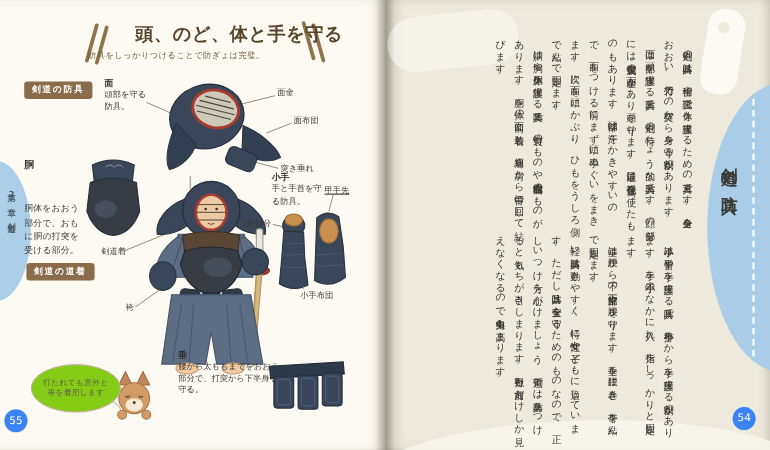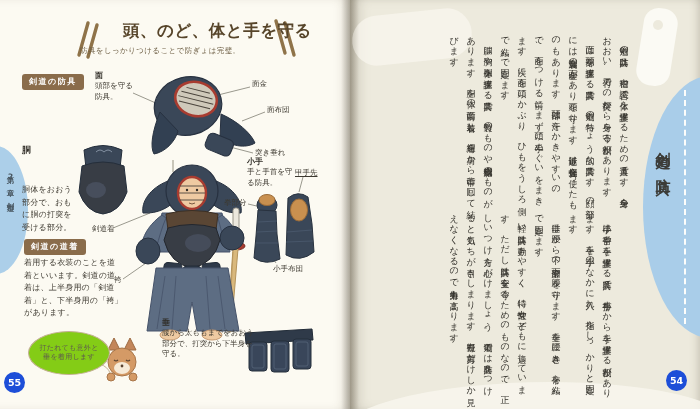--- a/index.html
+++ b/index.html
@@ -25,22 +25,22 @@
              padding:2px 7px 2.5px;border-radius:3px;letter-spacing:1.5px;z-index:3;}
   .side-body{position:absolute;font-size:8px;line-height:12.5px;color:#3d3930;letter-spacing:.2px;z-index:3;}
   .part-head{position:absolute;font-size:9px;font-weight:800;color:#2f2c26;z-index:3;}
   .lbl{position:absolute;font-size:7.5px;line-height:1.4;color:#3d3930;z-index:3;}
   .lbl b{display:block;font-size:8px;color:#2f2c26;}
   .illus{position:absolute;left:0;top:0;width:350px;height:409px;z-index:2;pointer-events:none;}
   .bubble{position:absolute;left:28px;top:331px;width:80px;height:42px;border:1.2px solid #c4b094;
           border-radius:50%;background:#84cc16;z-index:3;display:flex;flex-direction:column;
           align-items:center;justify-content:center;}
   .bubble span{font-size:7px;color:#5f5a4e;letter-spacing:.3px;line-height:9.5px;}
-  .pagenum{position:absolute;width:21px;height:21px;border-radius:50%;background:#1d4ed8;color:#fff;
-           font-size:9.5px;font-weight:700;display:flex;align-items:center;justify-content:center;z-index:5;}
+  .pagenum{position:absolute;width:21px;height:21px;border-radius:50%;background:#3b82f6;color:#fff;
+           font-size:9.5px;font-weight:400;display:flex;align-items:center;justify-content:center;z-index:5;}
   .p55{left:4px;top:372px;}
   .p54{left:316px;top:370px;}
 
   
   .deco-blob{position:absolute;background:#f8f6ee;z-index:1;}
   .blob-top{left:2px;top:12px;width:120px;height:50px;border-radius:26px;opacity:.75;transform:rotate(-6deg);}
   .tag{left:290px;top:8px;width:34px;height:78px;border-radius:15px;background:#fbfaf4;transform:rotate(9deg);z-index:1;}
   .tag-hole{position:absolute;left:303px;top:20px;width:10px;height:10px;border-radius:50%;background:#edeadd;z-index:2;}
   .wave{left:-20px;top:382px;width:400px;height:60px;border-radius:55% 45% 0 0/100% 70% 0 0;background:#f7f5ec;opacity:.9;}
   .r-ellipse{position:absolute;left:293px;top:76px;width:134px;height:262px;border-radius:50%;background:#a9cde9;z-index:2;}
@@ -65,21 +65,20 @@
 
     <div class="title">頭、のど、体と手を守る</div>
     <div class="subtitle">防具をしっかりつけることで防ぎょは完璧。</div>
 
     <div class="side-head" style="left:22px;top:74px;">剣道の防具</div>
 
     <div class="part-head" style="left:22px;top:144px;">胴</div>
     <div class="side-body" style="left:22px;top:156px;width:56px;margin-top:28px;">胴体をおおう部分で、おもに胴の打突を受ける部分。</div>
 
     <div class="side-head" style="left:24px;top:239px;">剣道の道着</div>
-    <div class="side-body" style="left:24px;top:257px;width:99px;">着用する衣装のことを道着といいます。剣道の道着は、上半身用の「剣道着」と、下半身用の「袴」があります。</div>
 
     <svg class="illus" viewBox="0 0 350 409">
 
       <g stroke="#8f7349" stroke-width="3.4" stroke-linecap="round">
         <line x1="79" y1="55" x2="88" y2="23"></line>
           <line x1="88" y1="57" x2="97" y2="25"></line>
       </g>
       <g stroke="#8f7349" stroke-width="3.4" stroke-linecap="round">
         <line x1="285" y1="23" x2="294" y2="55"></line>
           <line x1="276" y1="21" x2="285" y2="53"></line>

